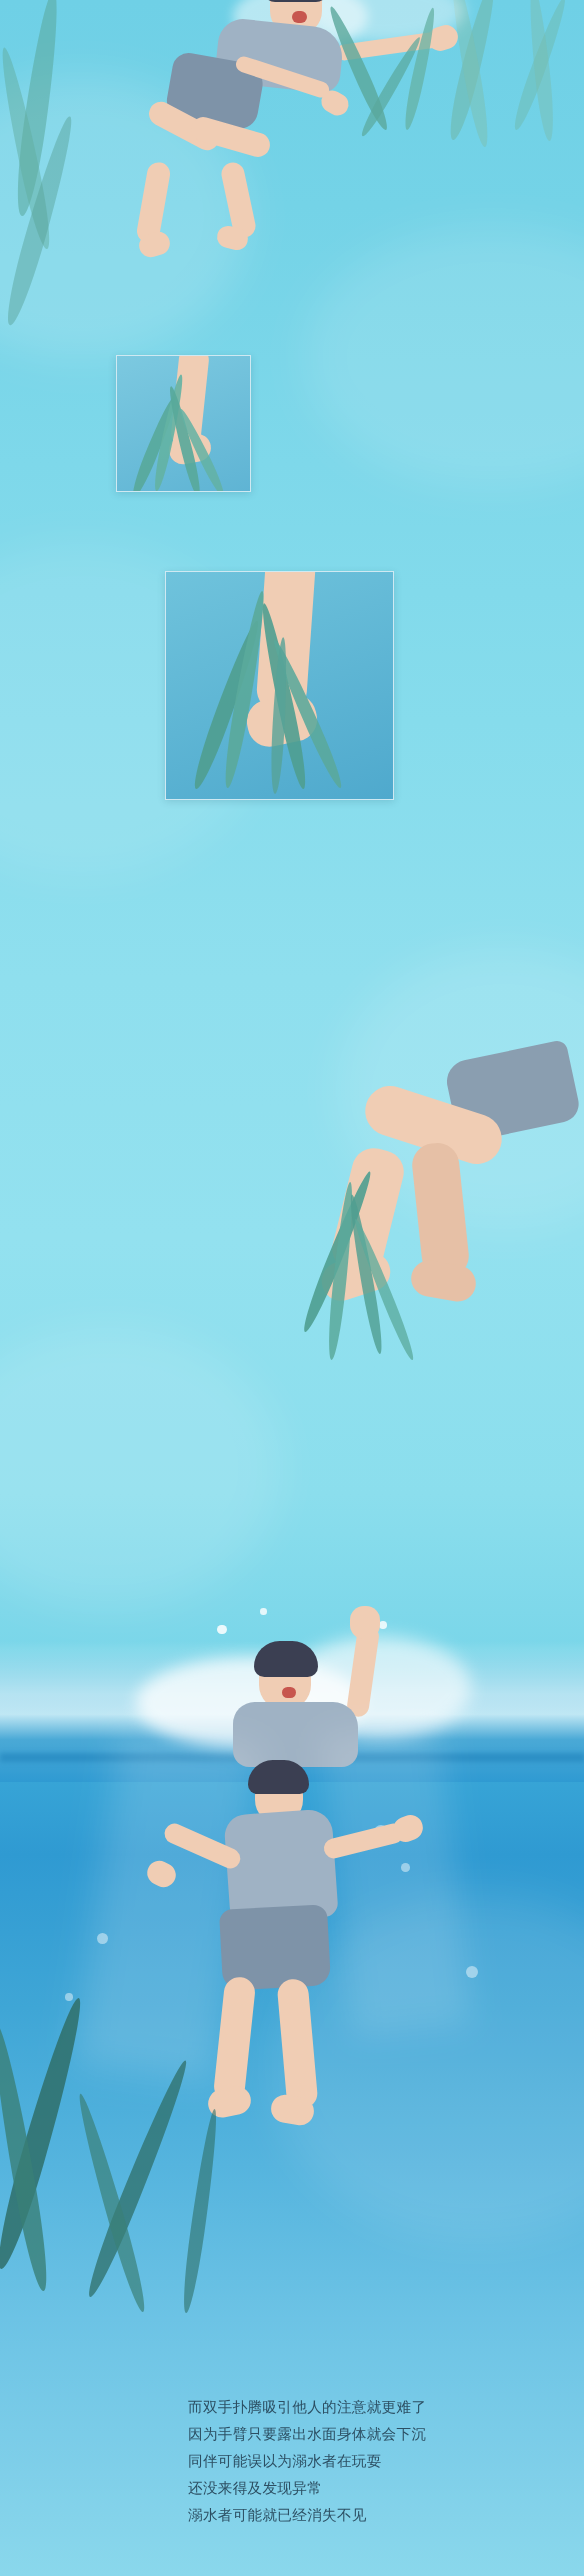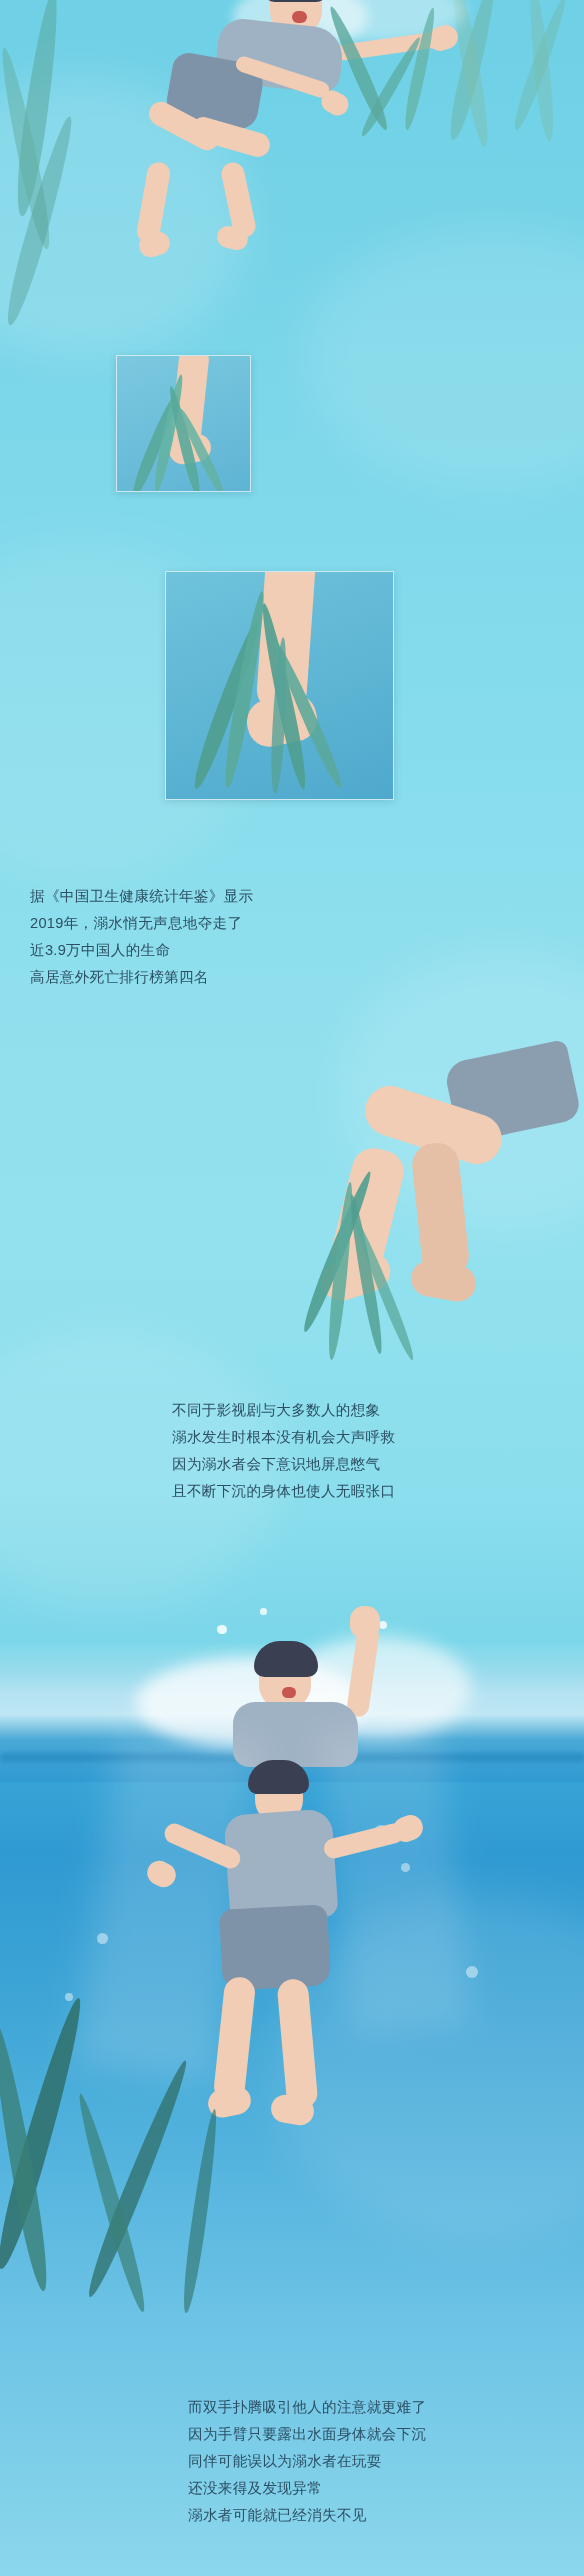--- a/index.html
+++ b/index.html
@@ -166,48 +166,40 @@
     <div style="position:absolute;inset:0;background:linear-gradient(160deg,#6fc3dc,#4fa9cd);"></div>
     <div class="limb skin" style="left:95px;top:-21.7px;width:50px;height:162px;transform:rotate(4deg);"></div>
     <div class="limb skin" style="left:81px;top:125px;width:70px;height:47px;transform:rotate(-12deg);"></div>
     <div class="weed" style="left:21.7px;top:38px;width:16.2px;height:179px;transform:rotate(20deg);background:#4f9e90;opacity:.92;"></div>
     <div class="weed" style="left:54px;top:16.2px;width:15px;height:200px;transform:rotate(10deg);background:#5aa99b;opacity:.92;"></div>
     <div class="weed" style="left:130px;top:27px;width:15px;height:190px;transform:rotate(-12deg);background:#4f9e90;opacity:.9;"></div>
     <div class="weed" style="left:168px;top:54px;width:13px;height:162px;transform:rotate(-24deg);background:#5aa99b;opacity:.88;"></div>
     <div class="weed" style="left:103px;top:65px;width:12px;height:157px;transform:rotate(3deg);background:#56a397;opacity:.8;"></div>
   </div>
 
-  <div class="txt main" style="left:30px;top:883px;width:379px;">据《中国卫生健康统计年鉴》显示
-2019年，溺水悄无声息地夺走了
-近3.9万中国人的生命
-高居意外死亡排行榜第四名</div>
 
 
   <div style="position:absolute;left:282px;top:1067px;width:303px;height:303px;">
 
     <div style="position:absolute;left:168px;top:-16.2px;width:125px;height:81px;background:#8a9eb0;border-radius:21.7px 10.8px 18.4px 26px;transform:rotate(-12deg);"></div>
 
     <div class="limb skin" style="left:81px;top:32.5px;width:141px;height:50px;transform:rotate(18deg);border-radius:27px;"></div>
 
     <div class="limb skin" style="left:60px;top:81px;width:52px;height:125px;transform:rotate(14deg);"></div>
     <div class="limb skin" style="left:39px;top:190px;width:70px;height:39px;transform:rotate(-18deg);"></div>
 
     <div class="limb skin" style="left:135px;top:76px;width:47px;height:135px;transform:rotate(-6deg);background:#e6c0a6;"></div>
     <div class="limb skin" style="left:129px;top:196px;width:65px;height:36px;transform:rotate(10deg);background:#e6c0a6;"></div>
 
     <div class="weed" style="left:16.2px;top:92px;width:14px;height:173px;transform:rotate(22deg);background:#4f9e90;opacity:.9;"></div>
     <div class="weed" style="left:43px;top:114px;width:13px;height:179px;transform:rotate(6deg);background:#5aa99b;opacity:.85;"></div>
     <div class="weed" style="left:92px;top:125px;width:12px;height:162px;transform:rotate(-10deg);background:#4f9e90;opacity:.8;"></div>
     <div class="weed" style="left:125px;top:141px;width:10.8px;height:152px;transform:rotate(-22deg);background:#5aa99b;opacity:.75;"></div>
   </div>
 
-  <div class="txt main" style="left:172px;top:1397px;width:390px;">不同于影视剧与大多数人的想象
-溺水发生时根本没有机会大声呼救
-因为溺水者会下意识地屏息憋气
-且不断下沉的身体也使人无暇张口</div>
 
   <div class="surface" style="top:1641px;height:141px;background:linear-gradient(180deg,rgba(255,255,255,.0) 0%,rgba(255,255,255,.55) 38%,#bfe7f4 52%,#4aa9d6 70%,#2f9ad2 100%);"></div>
   <div class="surface" style="top:1753px;height:8.7px;background:#1d7fb8;opacity:.55;filter:blur(2.7px);"></div>
 
   <div style="position:absolute;left:152px;top:1603px;width:325px;height:227px;">
 
     <div class="splash" style="left:-16.2px;top:54px;width:227px;height:92px;filter:blur(7.6px);opacity:.75;"></div>
     <div class="splash" style="left:135px;top:32.5px;width:184px;height:103px;filter:blur(8.7px);opacity:.6;"></div>
     <div class="bubble" style="left:65px;top:21.7px;width:9.7px;height:9.7px;background:#ffffff;opacity:.85;"></div>
     <div class="bubble" style="left:108px;top:5.4px;width:6.5px;height:6.5px;background:#ffffff;opacity:.8;"></div>

